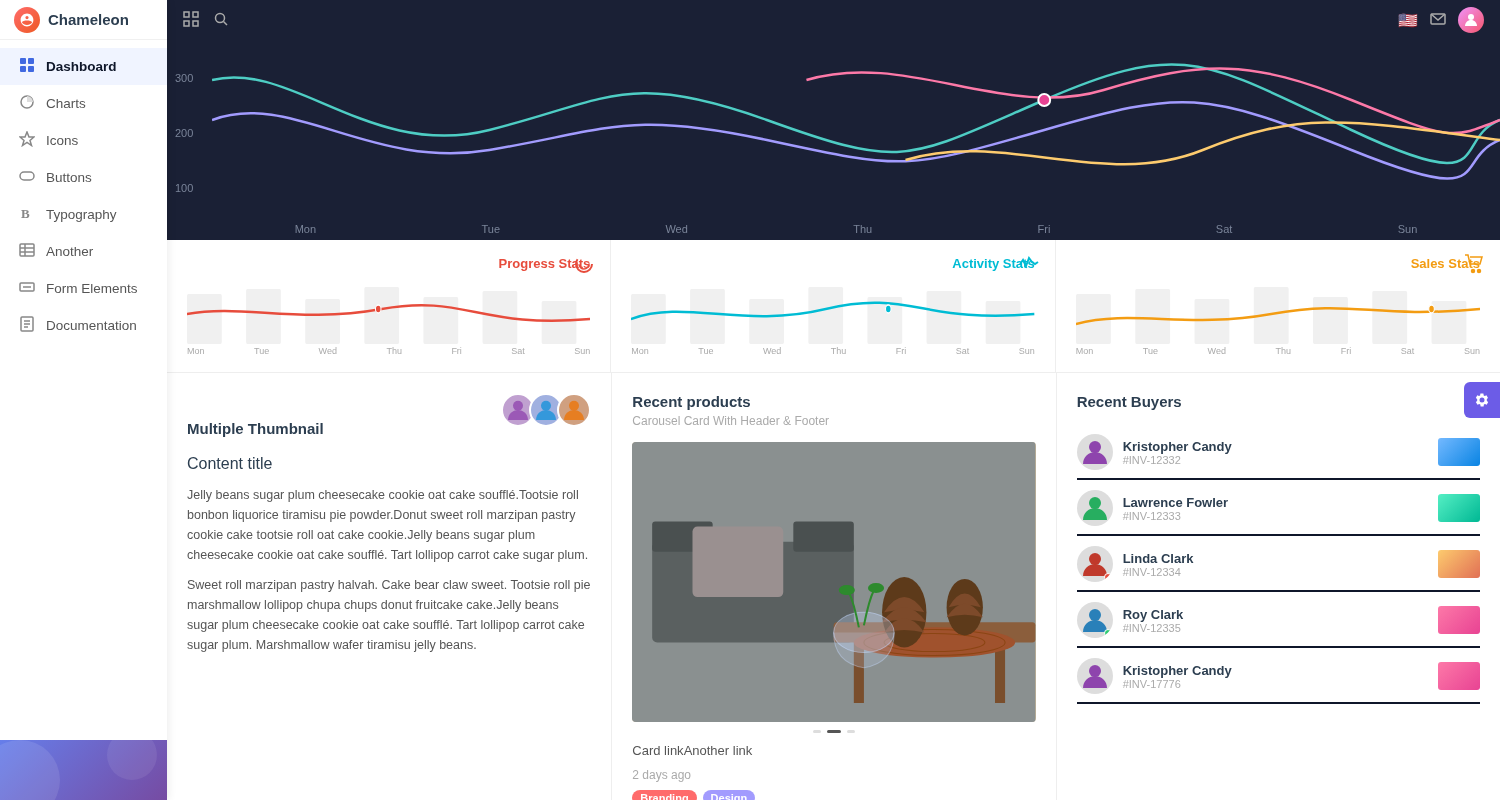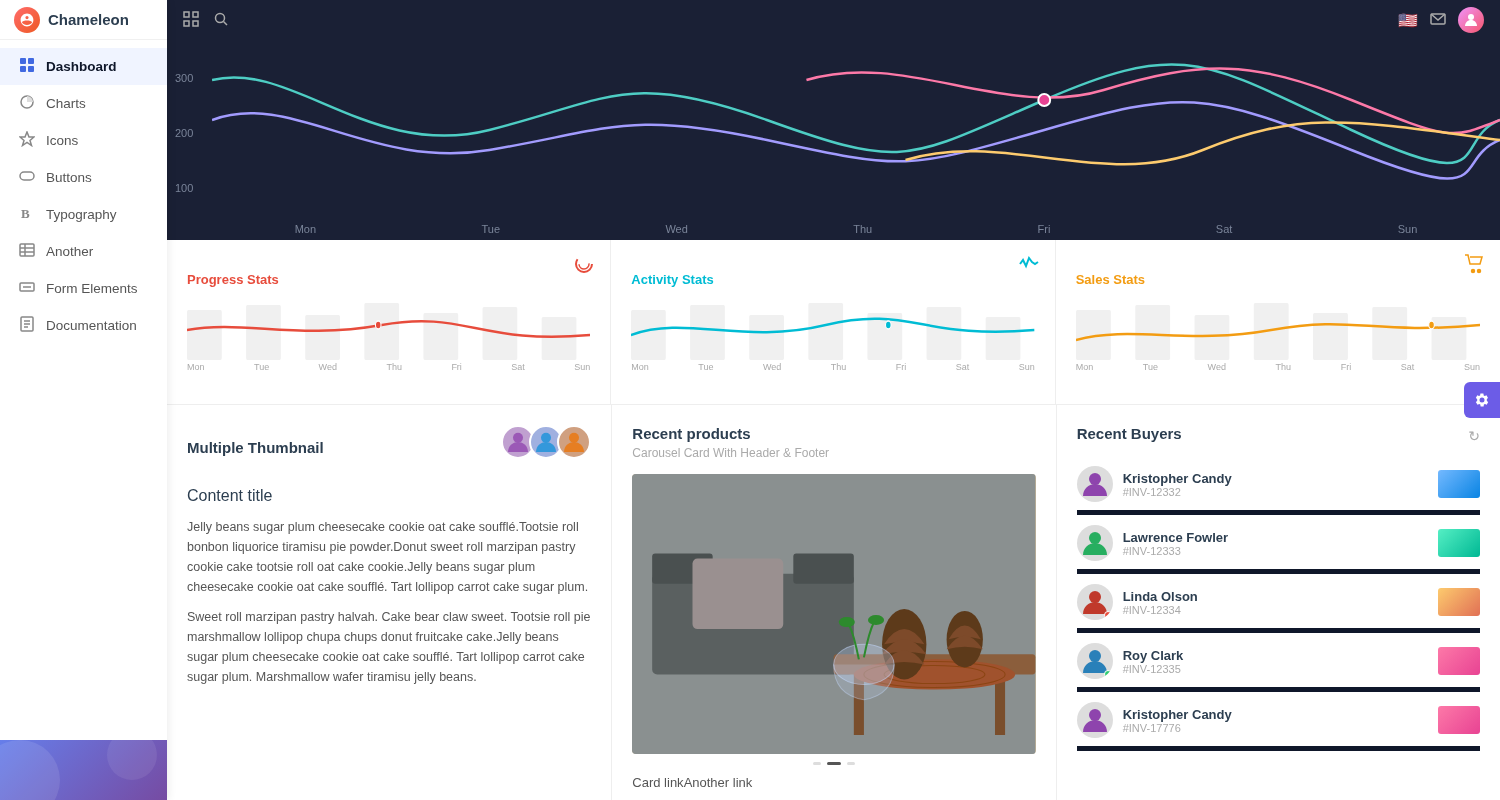--- a/index.html
+++ b/index.html
@@ -91,22 +91,22 @@
       flex: 1; overflow-y: auto; overflow-x: hidden;
       padding: 0; background: #f0f2f8;
     }
 
     
     .stats-row {
       display: grid; grid-template-columns: 1fr 1fr 1fr;
       gap: 0; background: white;
     }
     .stat-card {
-      background: white; padding: 32px 20px;
-      border-right: 1px solid #eee; position: relative;
+      background: white; padding: 16px 20px;
+      border-right: 1px solid #eee; position: relative; text-align: right;
     }
     .stat-card:last-child { border-right: none; }
     .stat-card-title { font-size: 13px; font-weight: 600; margin-bottom: 8px; }
     .stat-card-title.red { color: #e74c3c; }
     .stat-card-title.cyan { color: #00bcd4; }
     .stat-card-title.yellow { color: #f39c12; }
     .stat-card-icon {
       position: absolute; right: 16px; top: 14px; font-size: 18px;
     }
     .stat-mini-chart { height: 65px; position: relative; }
@@ -152,21 +152,21 @@
     .tag {
       padding: 2px 8px; border-radius: 10px; font-size: 11px; font-weight: 600;
     }
     .tag-branding { background: #ff6b6b; color: white; }
     .tag-design { background: #a29bfe; color: white; }
 
     
     .buyer-list { display: flex; flex-direction: column; gap: 2px; }
     .buyer-item {
       display: flex; align-items: center; gap: 10px;
-      padding: 8px 0; border-bottom: 5px solid #0f172a;
+      padding: 8px 0; border-bottom: 2px solid #0f172a;
     }
     .buyer-avatar {
       width: 36px; height: 36px; border-radius: 50%;
       background: #ddd; position: relative; flex-shrink: 0; overflow: hidden;
       display: flex; align-items: center; justify-content: center;
     }
     .buyer-avatar .status-dot {
       position: absolute; bottom: 1px; right: 1px;
       width: 8px; height: 8px; border-radius: 50%; border: 1px solid white;
     }
@@ -449,21 +449,21 @@
             <span>Fri</span>
             <span>Sat</span>
             <span>Sun</span>
         </div>
       </div>
     </div>
 
     <div class="lower-grid">
 
       <div class="lower-card">
-        <div style="display:flex;justify-content:space-between;align-items:center;margin-bottom:14px;">
+        <div style="display:flex;justify-content:space-between;align-items:flex-end;margin-bottom:14px;">
           <div class="lower-card-title">Multiple Thumbnail</div>
           <div class="thumbnail-avatars">
             <div class="thumb-avatar" style="background:#c0a0d0;">
               <svg viewBox="0 0 36 36">
                   <circle cx="18" cy="13" r="6" fill="#9b59b6"></circle>
                   <path d="M6 30c0-7 5.4-12 12-12s12 5 12 12" fill="#9b59b6"></path>
                 </svg>
             </div>
             <div class="thumb-avatar" style="background:#a0b0e0;">
               <svg viewBox="0 0 36 36">
@@ -581,21 +581,21 @@
 
           <div class="buyer-item">
             <div class="buyer-avatar" style="position:relative;">
               <svg viewBox="0 0 36 36" width="36" height="36">
                   <circle cx="18" cy="13" r="6" fill="#c0392b"></circle>
                   <path d="M6 30c0-7 5.4-12 12-12s12 5 12 12" fill="#c0392b"></path>
                 </svg>
               <span class="status-dot status-red" style="position:absolute;bottom:1px;right:1px;width:8px;height:8px;border-radius:50%;background:#e74c3c;border:1px solid white;"></span>
             </div>
             <div class="buyer-info">
-              <div class="buyer-name">Linda Olson</div>
+              <div class="buyer-name">Linda Clark</div>
               <div class="buyer-inv">#INV-12334</div>
             </div>
             <div class="buyer-thumb" style="background:linear-gradient(135deg,#fdcb6e,#e17055);"></div>
           </div>
 
           <div class="buyer-item">
             <div class="buyer-avatar" style="position:relative;">
               <svg viewBox="0 0 36 36" width="36" height="36">
                   <circle cx="18" cy="13" r="6" fill="#2980b9"></circle>
                   <path d="M6 30c0-7 5.4-12 12-12s12 5 12 12" fill="#2980b9"></path>

